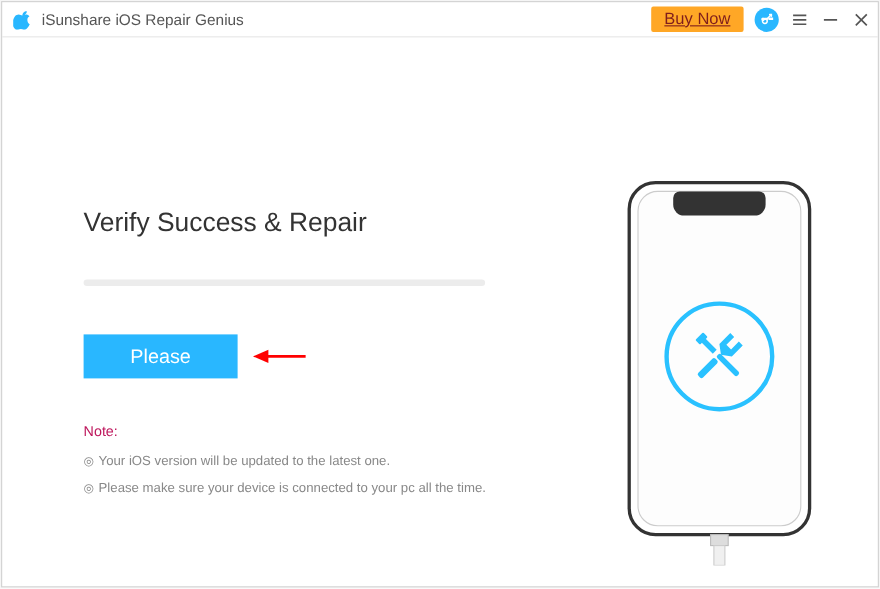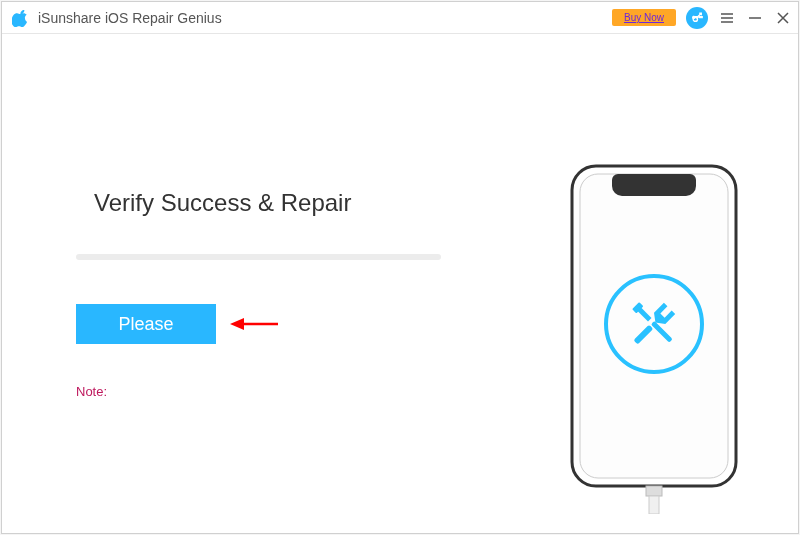--- a/index.html
+++ b/index.html
@@ -29,22 +29,22 @@
   height: 18px;
   margin-right: 8px;
 }
 .app-title {
   font-size: 14px;
   color: #555;
   flex: 1;
 }
 .buy-btn {
   background: #ffa726;
-  color: #6d28d9;
-  font-size: 10px;
+  color: #7f1d1d;
+  font-size: 15px;
   padding: 3px 12px;
   border-radius: 2px;
   margin-right: 10px;
   cursor: pointer;
   text-decoration: underline;
 }
 .key-btn {
   width: 22px;
   height: 22px;
   border-radius: 50%;
@@ -69,21 +69,21 @@
   cursor: pointer;
   color: #444;
 }
 .content {
   position: relative;
   width: 100%;
   height: calc(100% - 32px);
 }
 .main-heading {
   position: absolute;
-  left: 92px;
+  left: 74px;
   top: 155px;
   font-size: 24px;
   color: #333;
   font-weight: 500;
 }
 .progress-track {
   position: absolute;
   left: 74px;
   top: 220px;
   width: 365px;
@@ -187,20 +187,26 @@
     <div class="main-heading">Verify Success &amp; Repair</div>
     <div class="progress-track"></div>
     <div class="repair-btn">Please</div>
 
     <svg class="arrow" viewBox="0 0 48 20">
       <line x1="48" y1="10" x2="10" y2="10" stroke="#ff0000" stroke-width="2.5"></line>
       <polygon points="0,10 14,4 14,16" fill="#ff0000"></polygon>
     </svg>
 
     <div class="note-label">Note:</div>
+    <div class="note-line1">
+      <span class="bullet">◎</span><span>Your iOS version will be updated to the latest one.</span>
+    </div>
+    <div class="note-line2">
+      <span class="bullet">◎</span><span>Please make sure your device is connected to your pc all the time.</span>
+    </div>
 
     <svg class="phone" viewBox="0 0 180 350">
       <rect x="8" y="2" width="164" height="320" rx="24" ry="24" fill="#fff" stroke="#333" stroke-width="3"></rect>
       <rect x="16" y="10" width="148" height="304" rx="18" ry="18" fill="#fdfdfd" stroke="#ccc" stroke-width="1"></rect>
       <path d="M54 10 h72 a6 6 0 0 1 6 6 v6 a10 10 0 0 1 -10 10 h-64 a10 10 0 0 1 -10 -10 v-6 a6 6 0 0 1 6 -6 z" fill="#333"></path>
       <circle cx="90" cy="160" r="48" fill="none" stroke="#29c1ff" stroke-width="4"></circle>
       <g transform="translate(90,160)">
         <g transform="rotate(45)">
           <rect x="-3" y="4" width="6" height="22" rx="2" fill="#29c1ff"></rect>
           <path d="M-8 -22 L-8 -8 L0 -2 L8 -8 L8 -22 L3 -22 L3 -12 L-3 -12 L-3 -22 Z" fill="#29c1ff"></path>

